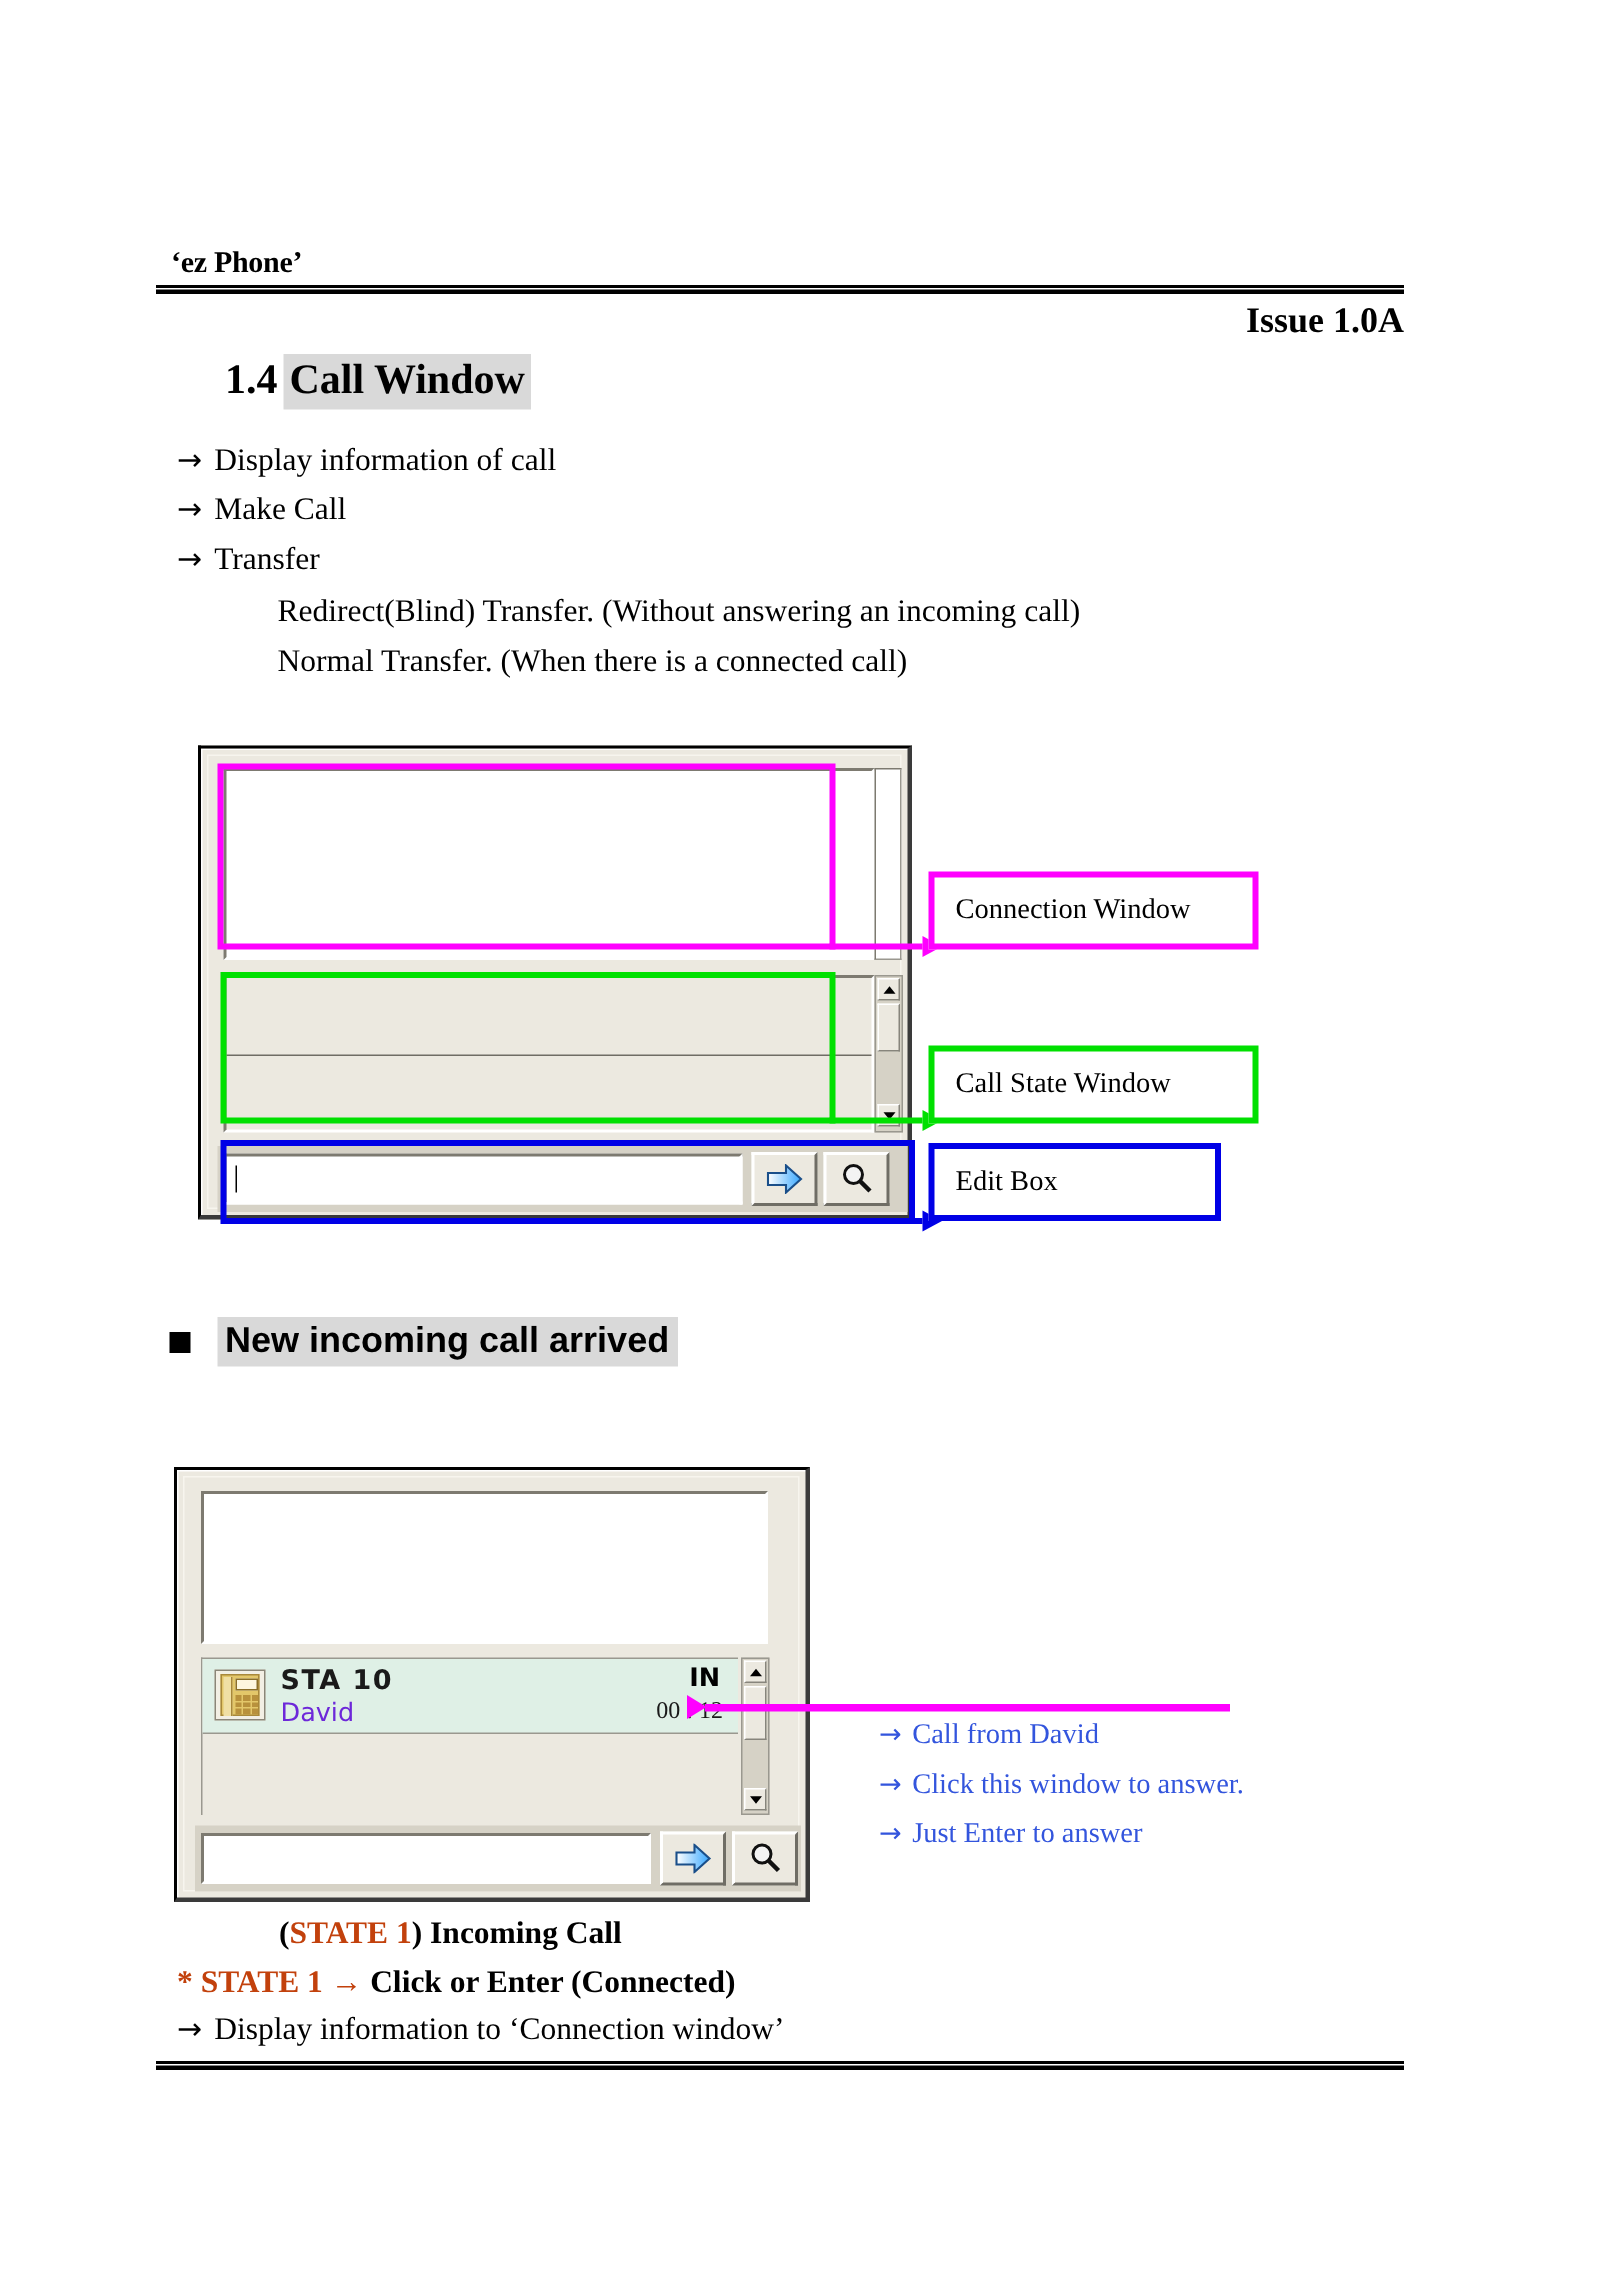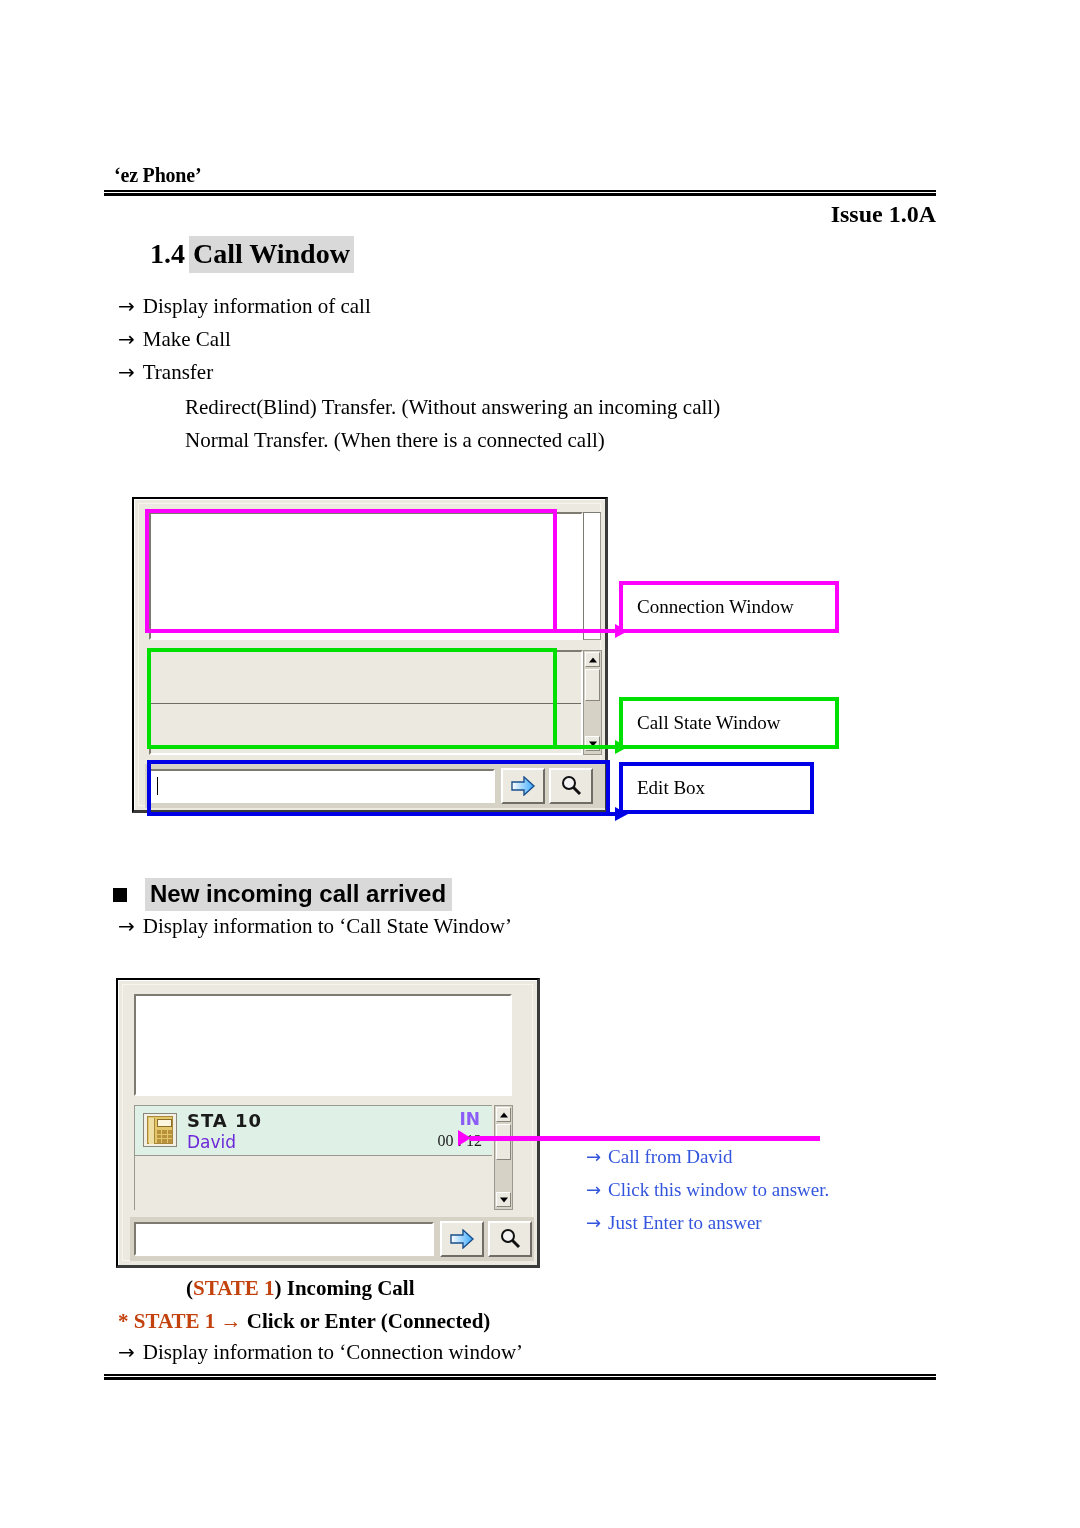--- a/index.html
+++ b/index.html
@@ -369,21 +369,21 @@
     font-size: 17px;
     color: #6d28d9;
     white-space: nowrap;
   }
   .f2-dir {
     position: absolute;
     right: 12px; top: 3px;
     font-family: "DejaVu Sans", sans-serif;
     font-size: 17px;
     font-weight: bold;
-    color: #8b5cf6;
+    color: #000000;
     white-space: nowrap;
   }
   .f2-timer {
     position: absolute;
     right: 10px; top: 26px;
     font-family: Liberation Serif, serif;
     font-size: 16px;
     color: #1a1a1a;
     white-space: nowrap;
   }
@@ -533,23 +533,20 @@
   <div class="callout ol-green" style="left:619px; top:697px; width:220px; height:52px;">
     <span>Call State Window</span>
   </div>
   <div class="callout ol-blue" style="left:619px; top:762px; width:195px; height:52px;">
     <span>Edit Box</span>
   </div>
 
   <div class="sec-head">
     <span class="sq-bullet"></span>
     <span class="sec-head-text">New incoming call arrived</span>
-  </div>
-  <div class="bline" style="left:118px; top:916px;">
-    <span class="arrow">→</span><span>Display information to ‘Call State Window’</span>
   </div>
 
   <div class="winmock" id="fig2">
     <div class="win-inner">
 
       <div class="sunken" id="f2-conn"></div>
 
       <div id="f2-list">
         <div id="f2-callrow">
           <div class="phone-icon">

